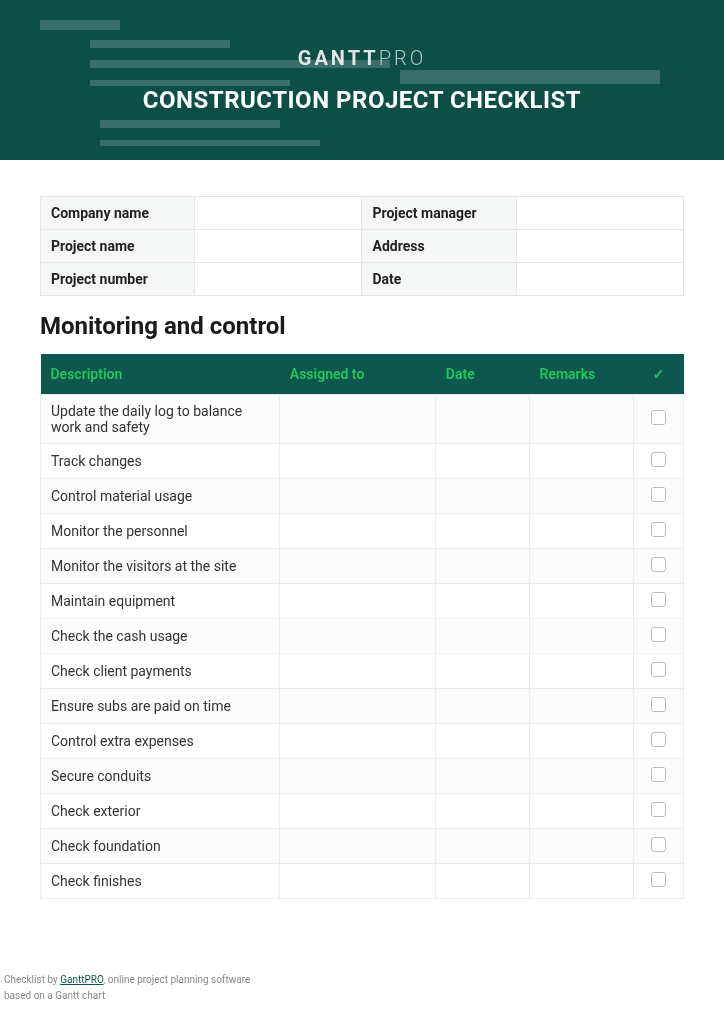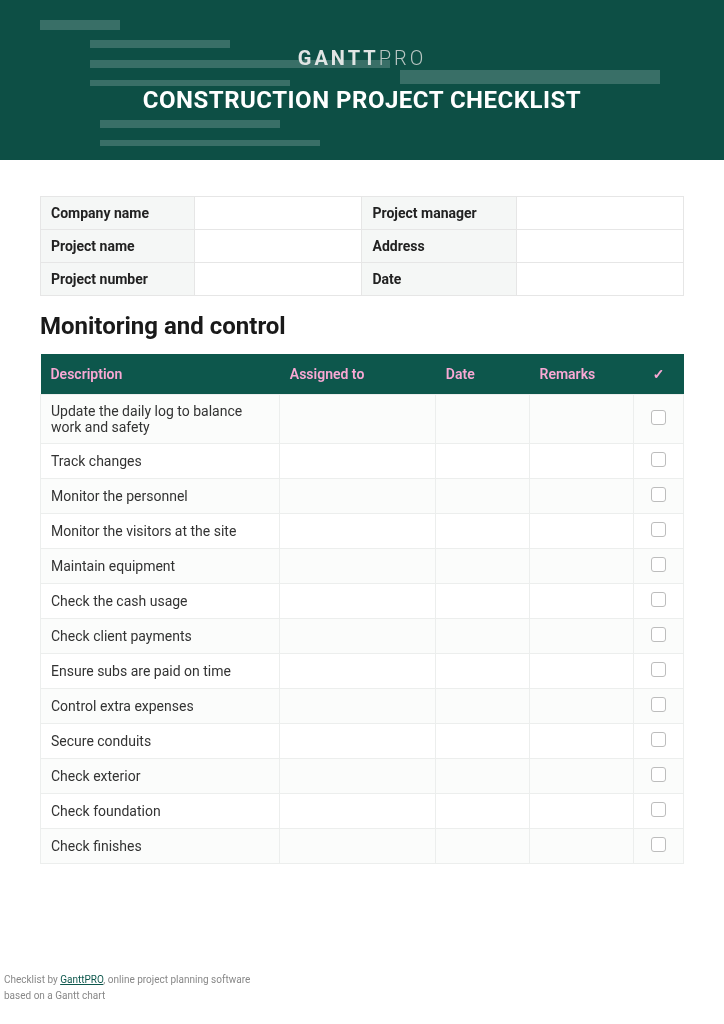--- a/index.html
+++ b/index.html
@@ -87,21 +87,21 @@
     margin: 16px 0 14px 0;
     color: #1a1a1a;
   }
   table.checklist {
     width: 100%;
     border-collapse: collapse;
     font-size: 14px;
   }
   table.checklist thead th {
     background: #0d574c;
-    color: #f9a8d4;
+    color: #22c55e;
     font-weight: 600;
     text-align: left;
     padding: 12px 10px;
     font-size: 14px;
   }
   table.checklist thead th.center { text-align: center; }
   table.checklist tbody td {
     border: 1px solid #eceeed;
     padding: 8px 10px;
     color: #333;
@@ -200,20 +200,27 @@
           <td class="check"><span class="checkbox"></span></td>
         </tr>
       <tr>
           <td>Track changes</td>
           <td></td>
           <td></td>
           <td></td>
           <td class="check"><span class="checkbox"></span></td>
         </tr>
       <tr>
+          <td>Control material usage</td>
+          <td></td>
+          <td></td>
+          <td></td>
+          <td class="check"><span class="checkbox"></span></td>
+        </tr>
+      <tr>
           <td>Monitor the personnel</td>
           <td></td>
           <td></td>
           <td></td>
           <td class="check"><span class="checkbox"></span></td>
         </tr>
       <tr>
           <td>Monitor the visitors at the site</td>
           <td></td>
           <td></td>

